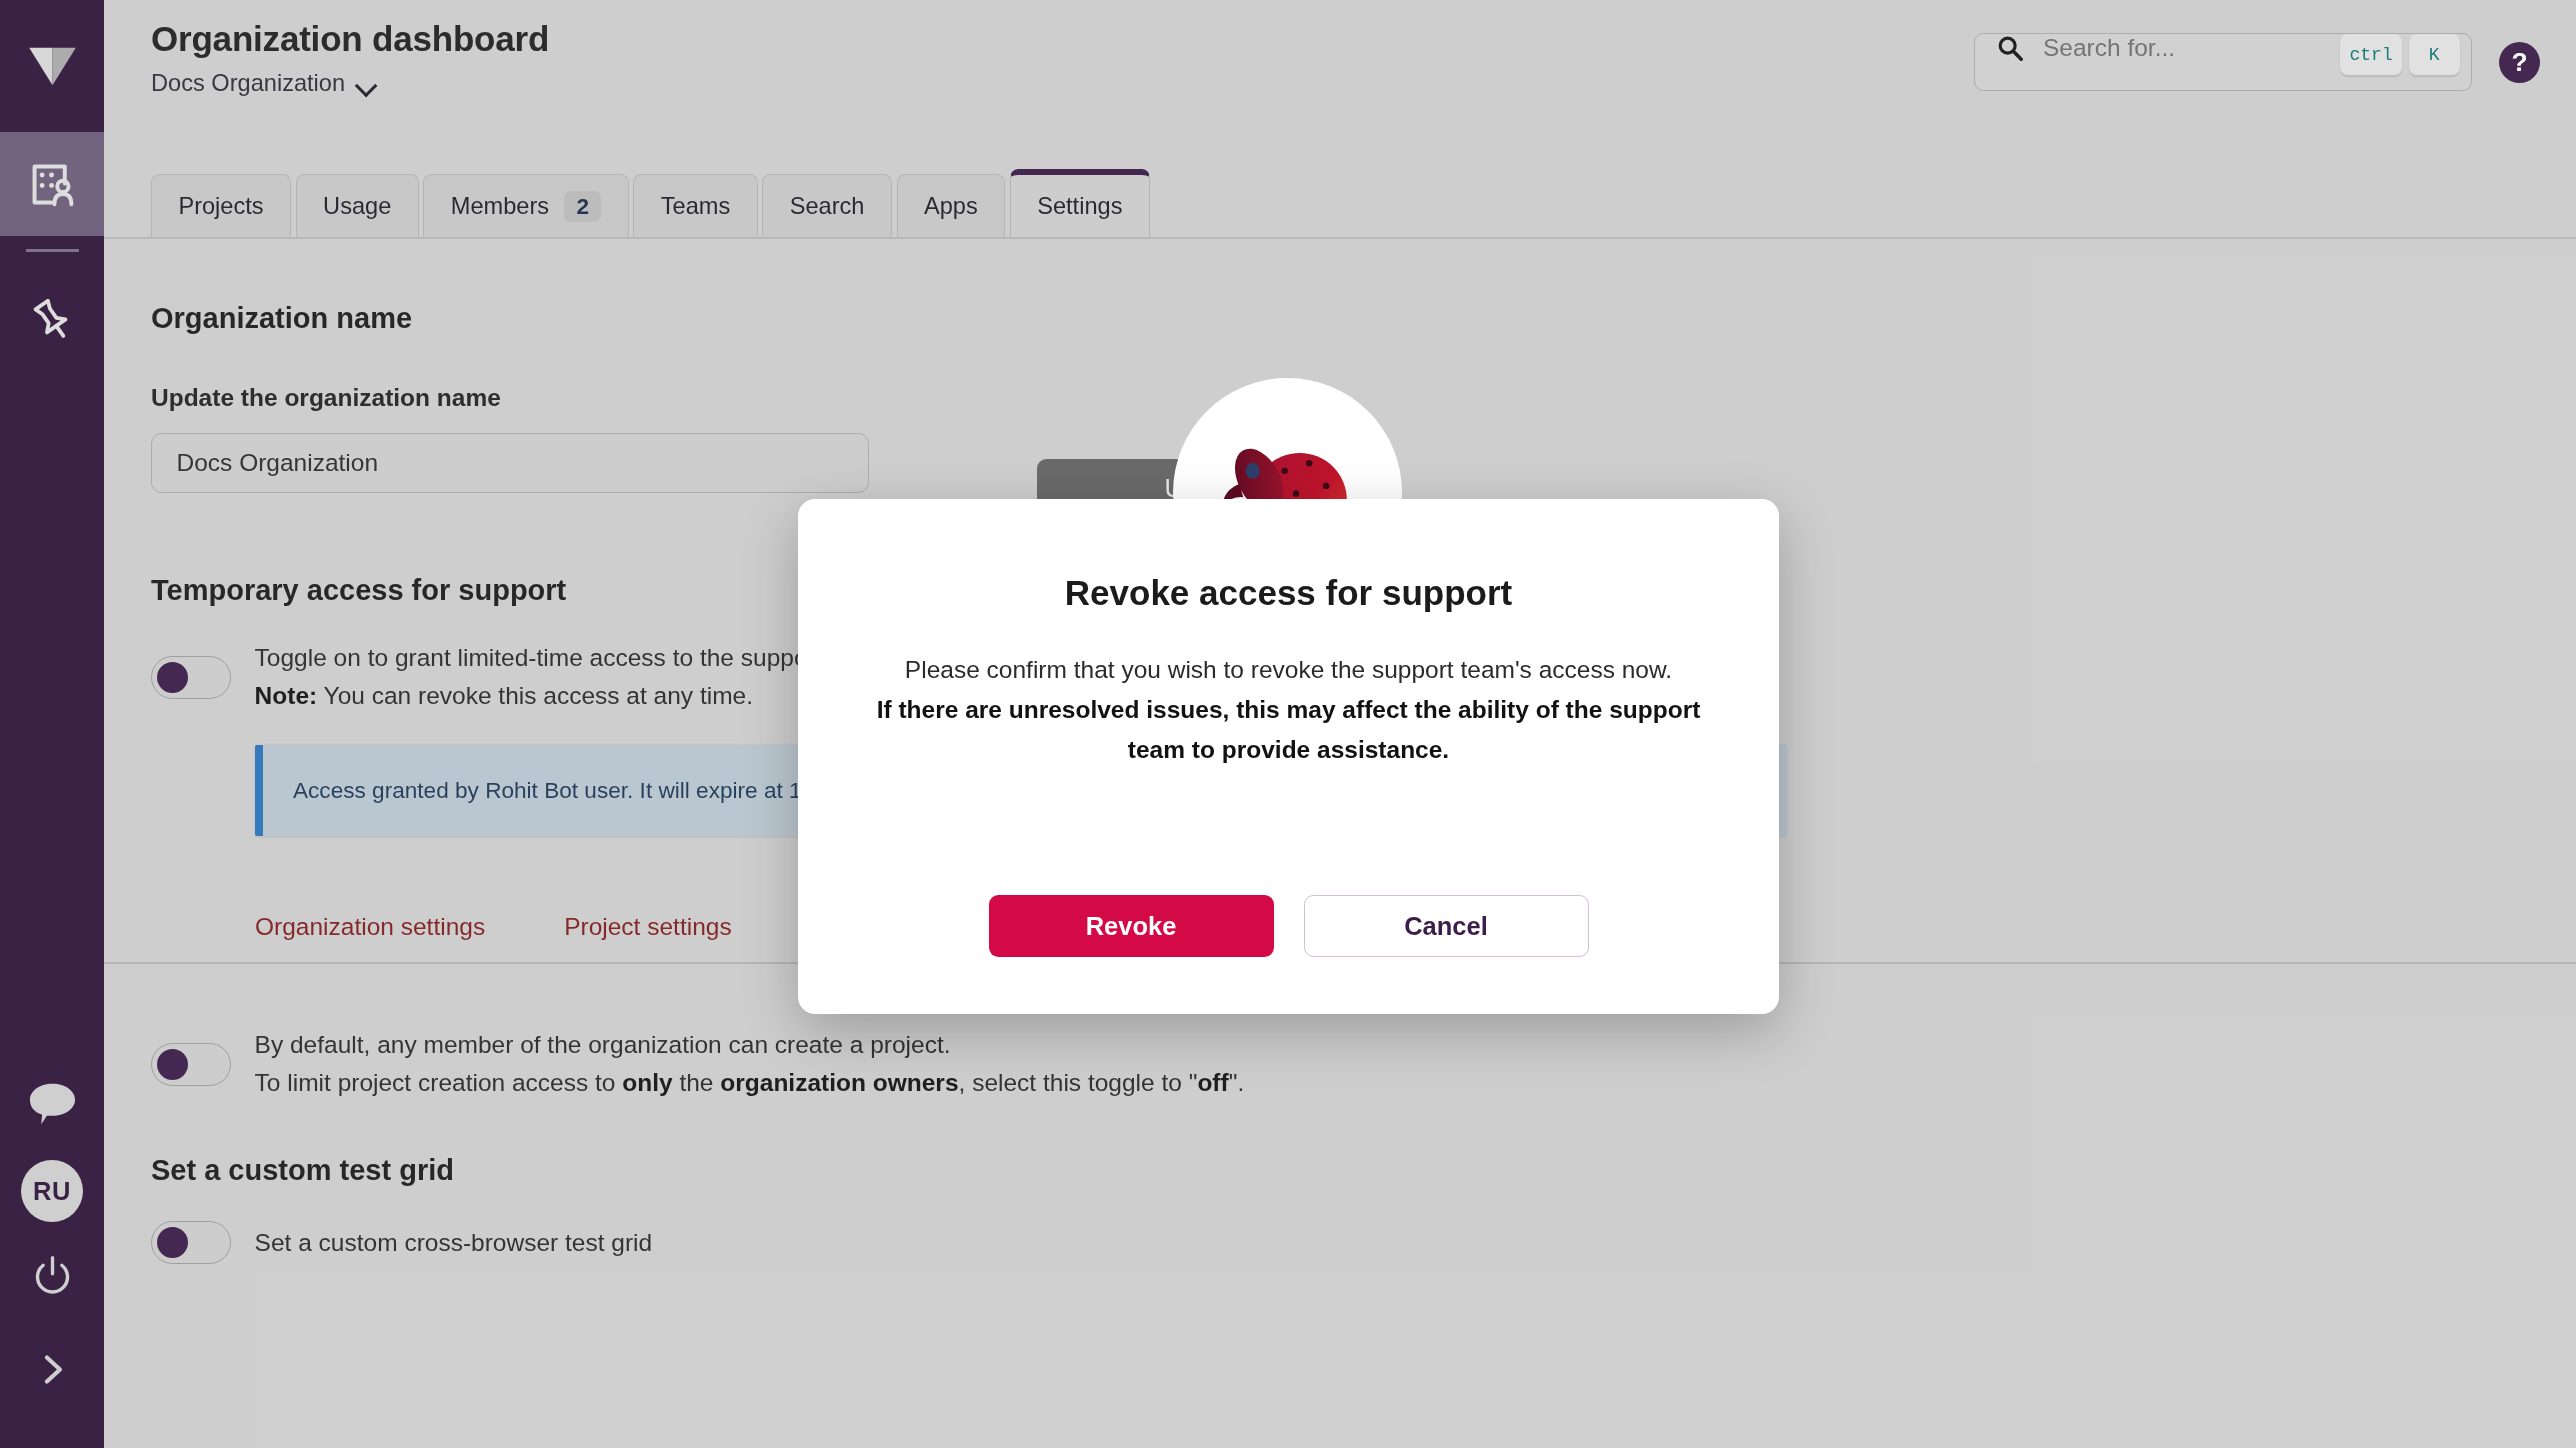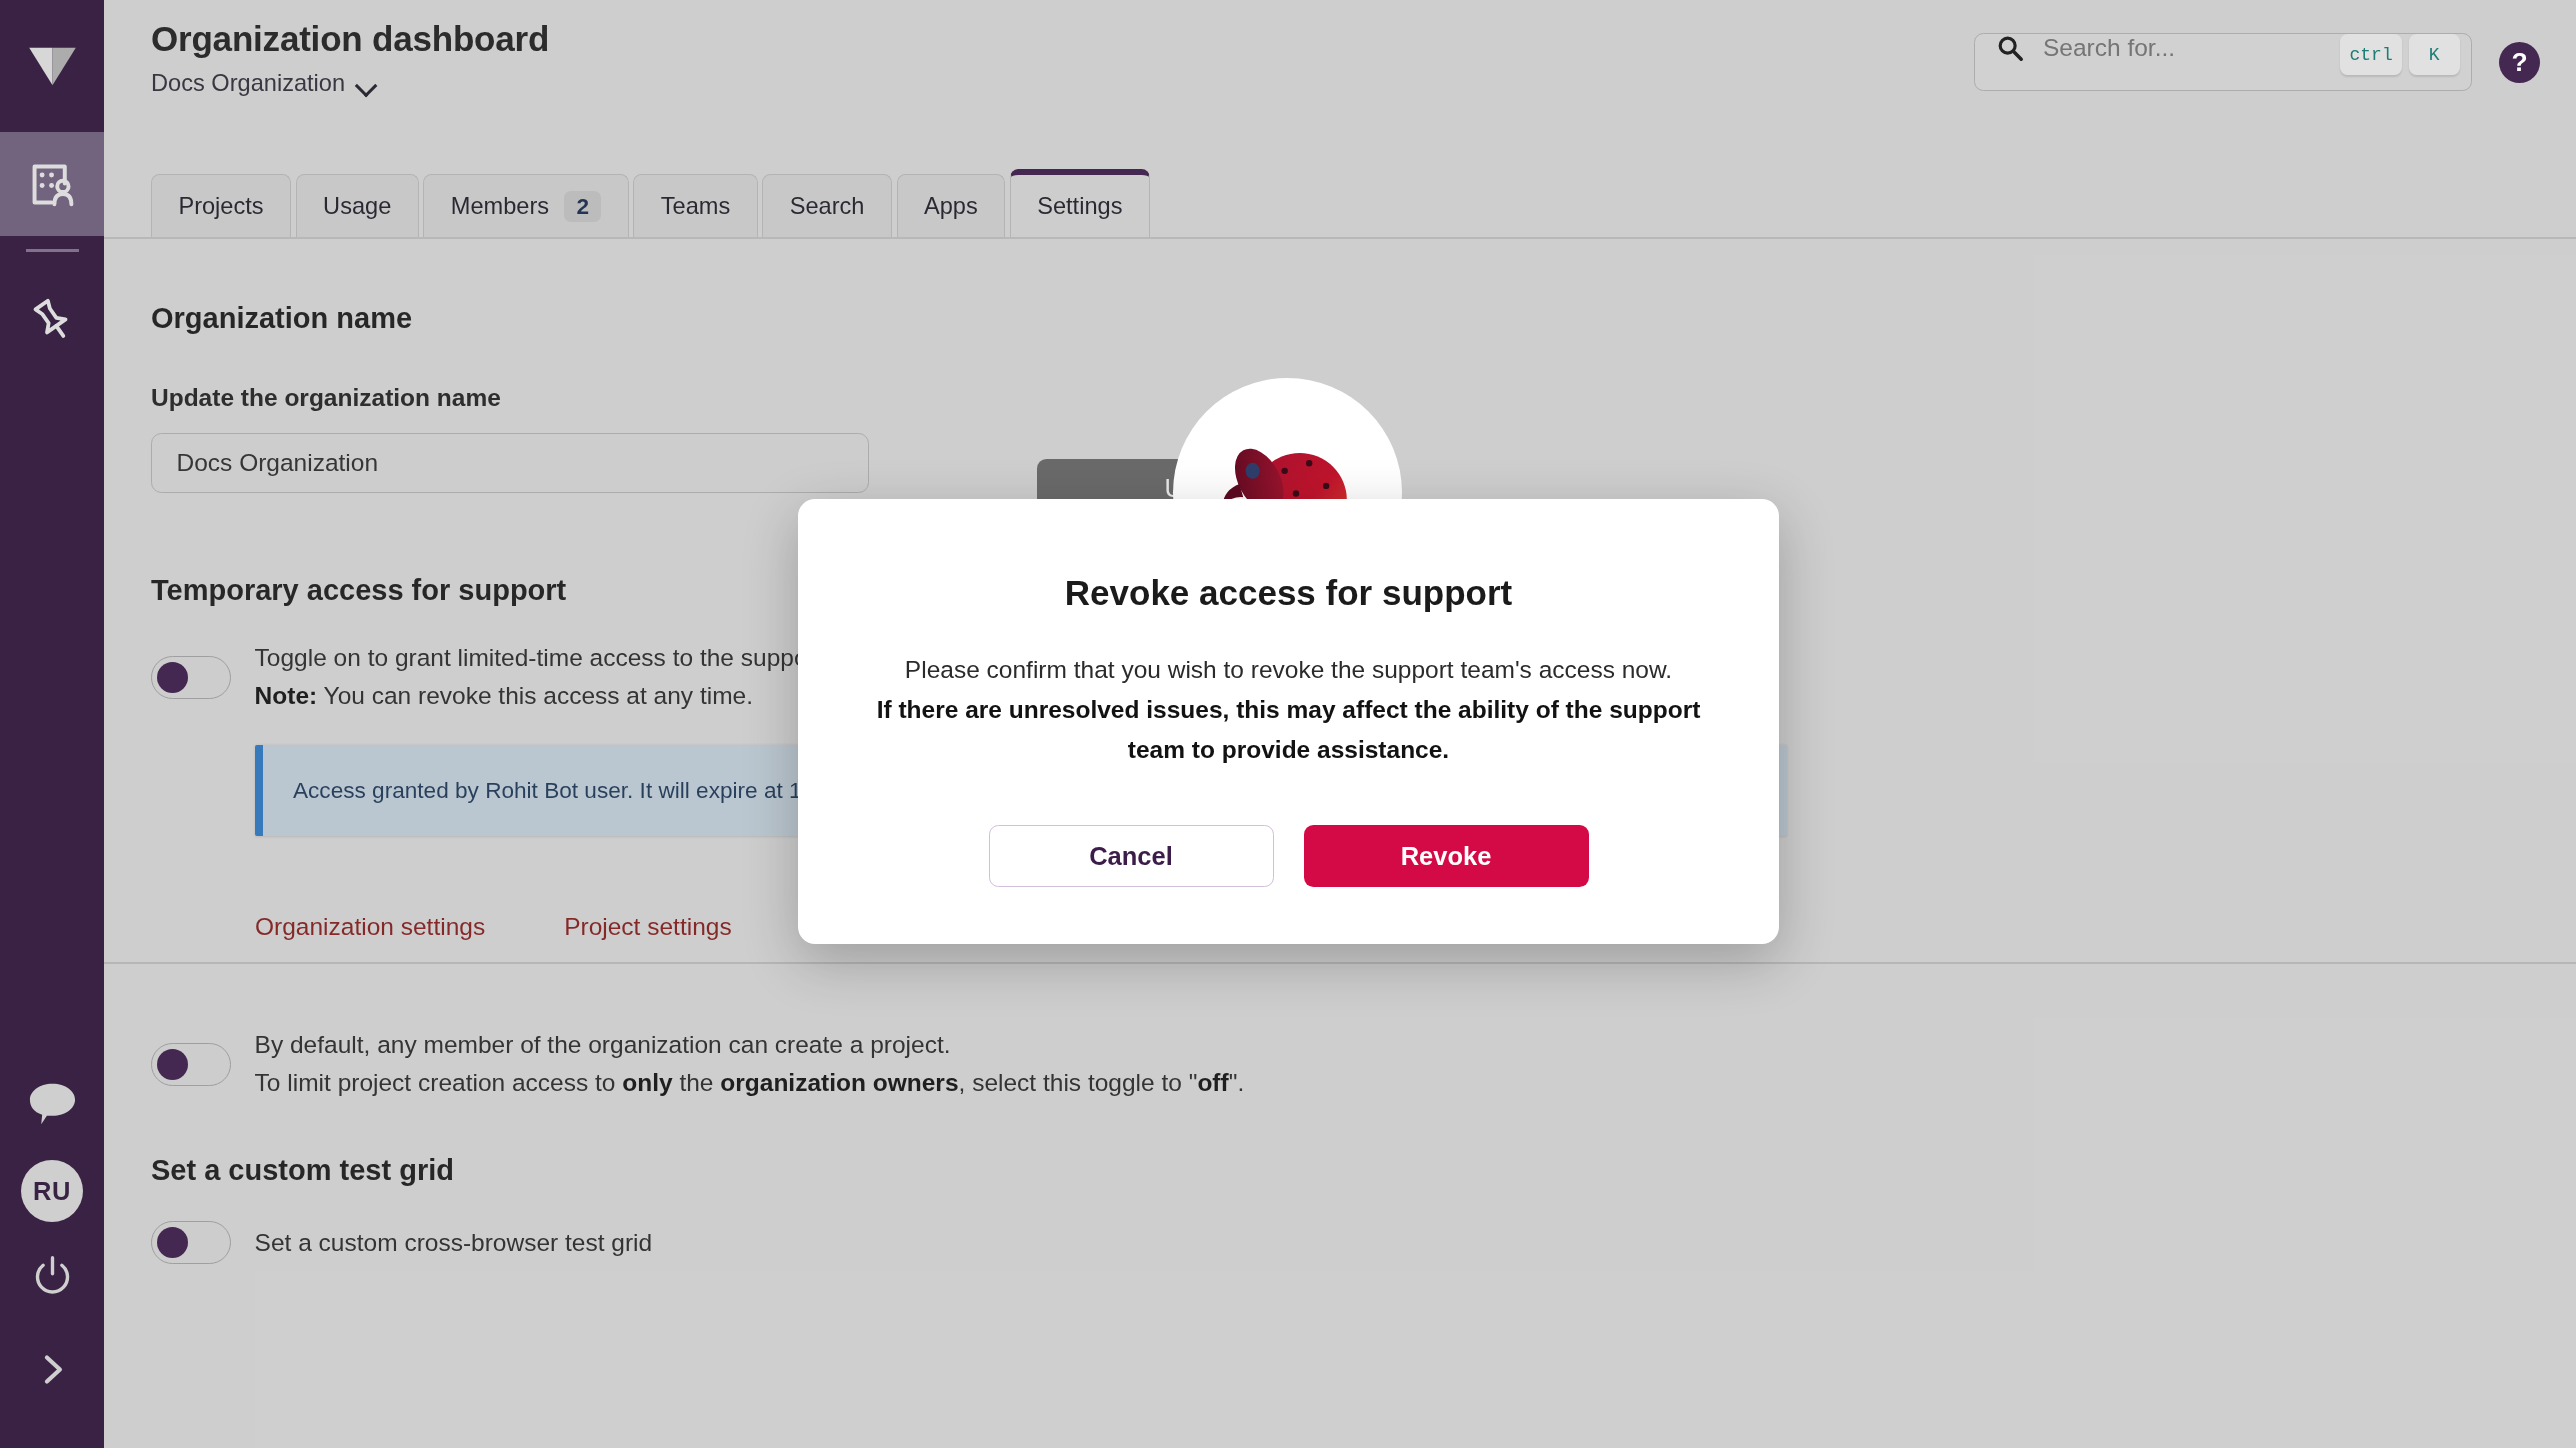--- a/index.html
+++ b/index.html
@@ -127,21 +127,21 @@
     font-size: 24.5px; font-weight: 400; color: #7f1d1d; padding-bottom: 15px; cursor: pointer;
   }
   #sub-tab-divider { position: absolute; left: 104px; right: 0; height: 1.9px; background: #b3b3b3; }
 
   
   #overlay {
     position: absolute; left: 0; top: 0; width: 2576px; height: 1448px;
     background: rgba(255,255,255,.05); pointer-events: none;
   }
   #modal {
-    position: absolute; left: 798px; top: 499px; width: 981px; height: 445px;
+    position: absolute; left: 798px; top: 499px; width: 981px; height: 515px;
     background: #ffffff; border-radius: 17px;
     box-shadow: 0 17px 55px rgba(0,0,0,.24);
   }
   #modal-badge {
     position: absolute; left: 1173px; top: 378px;
     width: 229px; height: 229px; border-radius: 50%; background: #ffffff;
     display: flex; align-items: center; justify-content: center;
     overflow: hidden;
   }
   #modal-title {
@@ -366,19 +366,19 @@
     </svg>
   </div>
 
   <div id="modal">
     <div id="modal-title">Revoke access for support</div>
     <div id="modal-body">
       <div>Please confirm that you wish to revoke the support team's access now.</div>
       <div style="font-weight:700;color:#121212;">If there are unresolved issues, this may affect the ability of the support team to provide assistance.</div>
     </div>
     <div id="modal-actions">
+      <div id="btn-revoke">Revoke</div>
       <div id="btn-cancel">Cancel</div>
-      <div id="btn-revoke">Revoke</div>
     </div>
   </div>
 
 </div>
 
 
 </body></html>

